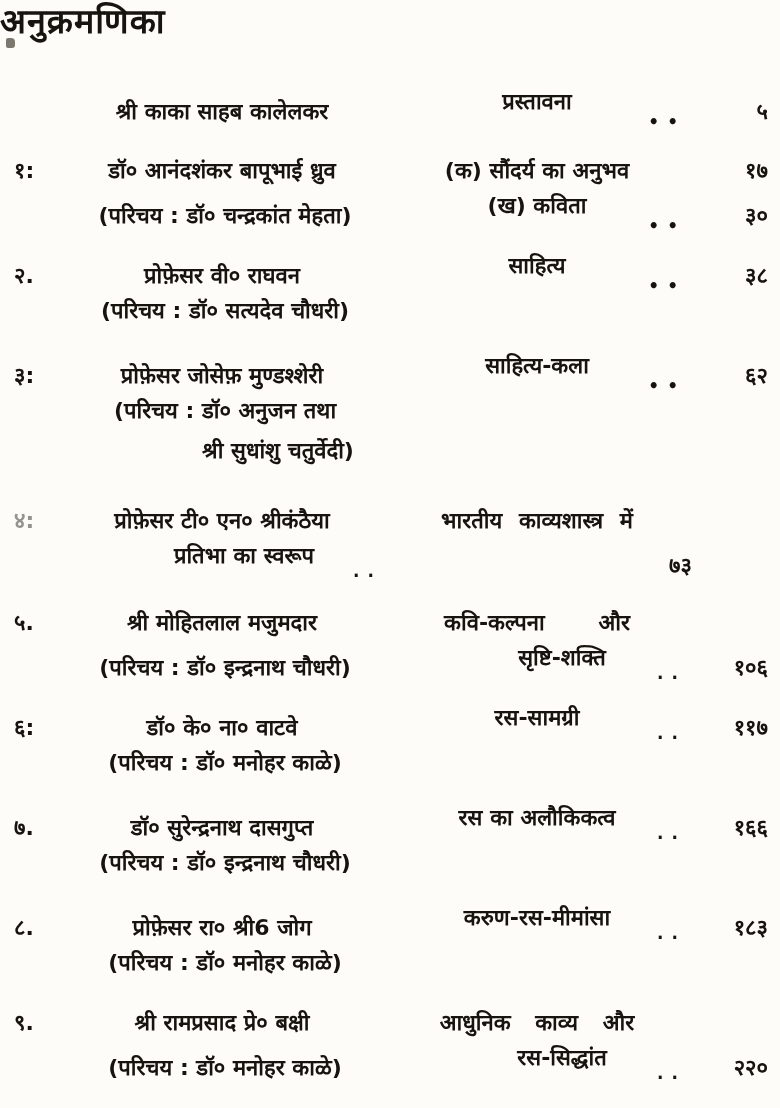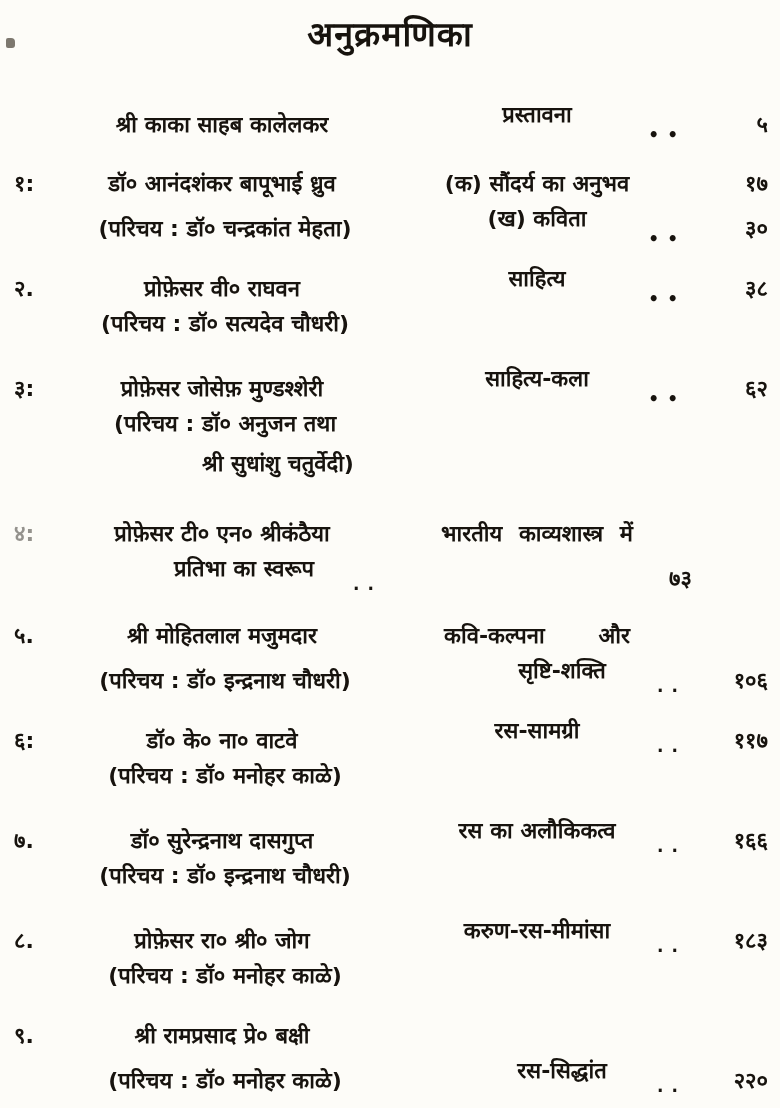--- a/index.html
+++ b/index.html
@@ -7,22 +7,21 @@
     width:780px;height:1108px;overflow:hidden;
     background:#e8e5de;
     font-family:"DejaVu Sans","Liberation Serif",sans-serif;
   }
   .page{
     position:relative;width:780px;height:1108px;overflow:hidden;
     background:radial-gradient(145% 125% at 50% 42%, #fdfcf8 68%, #f2efe7 100%);
     color:#17130e;
   }
   .title{
-    padding-top:13px;
-    text-align:center;
+    text-align:left;
     font-size:34px;
     font-weight:700;
     letter-spacing:1px;
     line-height:1.25;
   }
   .line{
     display:grid;
     grid-template-columns:42px 332px 1fr 76px;
     align-items:center;
     height:40px;
@@ -210,40 +209,44 @@
     <span class="author">(परिचय : डॉ० इन्द्रनाथ चौधरी)</span>
     <span class="topic-wrap">
       <span class="topic"></span>
       <span class="dots"></span>
     </span>
     <span class="pg"></span>
   </div>
 
   <div class="line" style="margin-top:20px">
     <span class="num">८.</span>
-    <span class="author">प्रोफ़ेसर रा० श्री० जोग</span>
+    <span class="author">प्रोफ़ेसर रा० श्री6 जोग</span>
     <span class="topic-wrap">
       <span class="topic">करुण-रस-मीमांसा</span>
       <span class="dots">··</span>
     </span>
     <span class="pg">१८३</span>
   </div>
   <div class="line paren">
     <span class="num"></span>
     <span class="author">(परिचय : डॉ० मनोहर काळे)</span>
     <span class="topic-wrap">
       <span class="topic"></span>
       <span class="dots"></span>
     </span>
     <span class="pg"></span>
   </div>
 
   <div class="line ws-3" style="margin-top:20px">
     <span class="num">९.</span>
     <span class="author">श्री रामप्रसाद प्रे० बक्षी</span>
+    <span class="topic-wrap">
+      <span class="topic">आधुनिक काव्य और</span>
+      <span class="dots"></span>
+    </span>
     <span class="pg"></span>
   </div>
   <div class="line paren indent">
     <span class="num"></span>
     <span class="author">(परिचय : डॉ० मनोहर काळे)</span>
     <span class="topic-wrap">
       <span class="topic">रस-सिद्धांत</span>
       <span class="dots">··</span>
     </span>
     <span class="pg">२२०</span>

